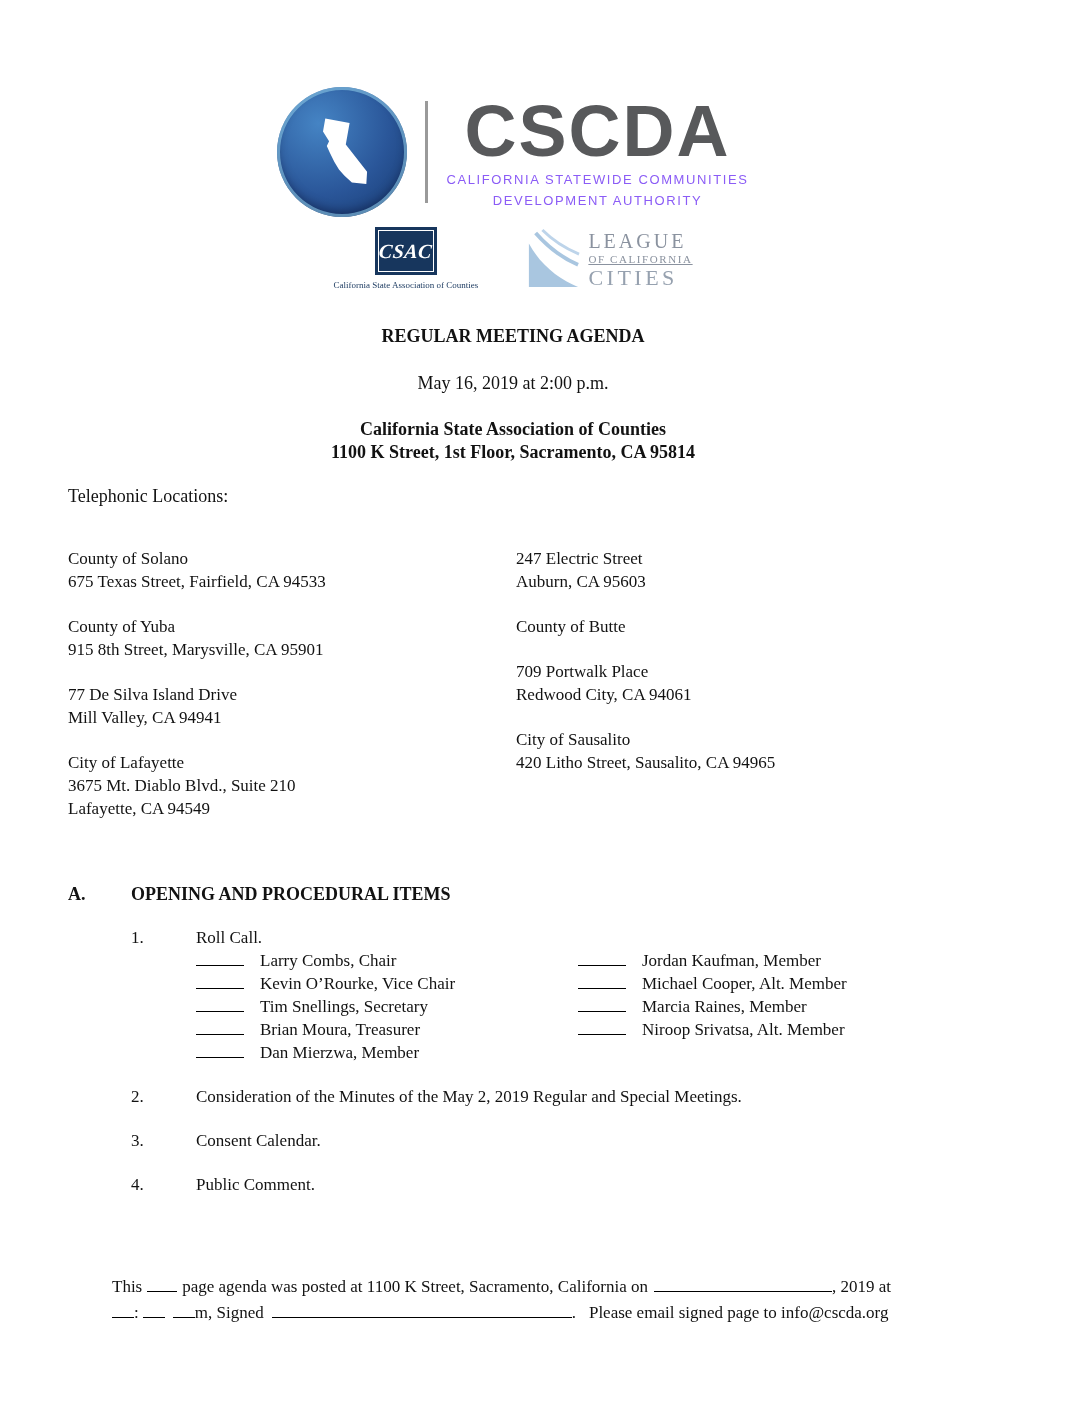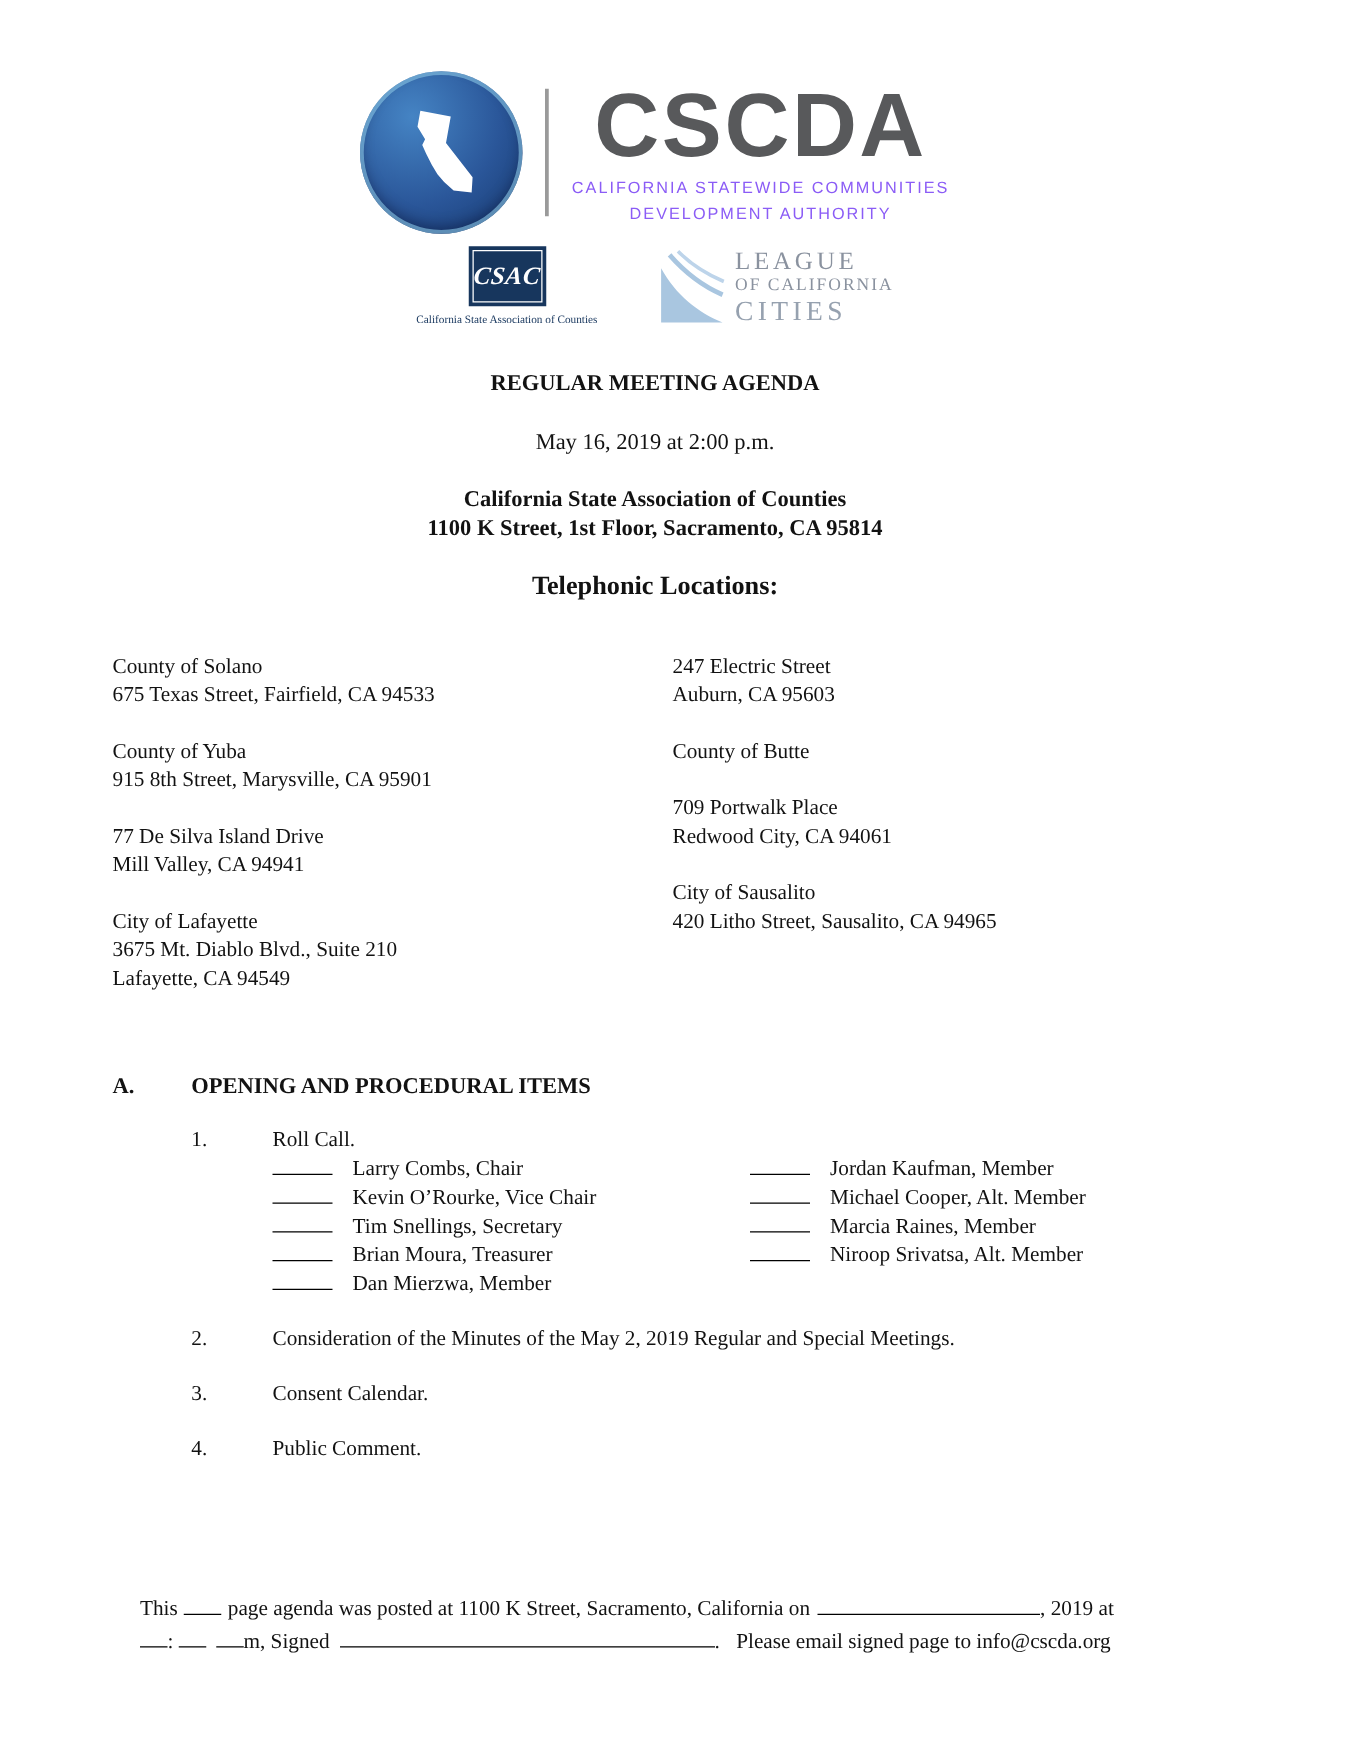--- a/index.html
+++ b/index.html
@@ -2,21 +2,21 @@
 <html><head>
 <meta charset="utf-8">
 <style>
   * { margin:0; padding:0; box-sizing:border-box; }
   html,body { background:#888; }
   .page {
     width:1088px; height:1408px; background:#ffffff; position:relative;
     margin:0 auto; font-family:"Liberation Serif", serif; color:#121212;
     overflow:hidden;
   }
-  .content { padding:57px 130px 0 90px; }
+  .content { padding:57px 130px 0 68px;margin-top:30px; }
 
   
   .logo-row { display:flex; justify-content:center; align-items:center; gap:18px; }
   .logo-circle {
     width:130px; height:130px; border-radius:50%;
     background: radial-gradient(circle at 32% 28%, #4584c4 0%, #2a5699 55%, #16386e 100%);
     box-shadow: inset 0 0 0 3px rgba(130,190,225,.65), inset 0 -6px 10px rgba(0,0,30,.35);
     display:flex; align-items:center; justify-content:center; flex-shrink:0;
   }
   .logo-circle svg { width:76px; height:96px; }
@@ -44,28 +44,28 @@
     font-size:20px; transform:skewX(-6deg); letter-spacing:.5px;
   }
   .csac-caption {
     margin-top:5px; font-size:9px; color:#17365d; white-space:nowrap;
     font-family:"Liberation Serif", serif;
   }
   .league-block { display:flex; align-items:flex-end; gap:8px; padding-top:2px; }
   .league-swoosh { width:54px; height:60px; }
   .league-textcol { font-family:"Liberation Serif", serif; color:#8a929f; }
   .league-l1 { font-size:20px; letter-spacing:3px; line-height:1; }
-  .league-l2 { font-size:14px; letter-spacing:1.6px; margin-top:3px; line-height:1; }
+  .league-l2 { font-size:11px; letter-spacing:1.6px; margin-top:3px; line-height:1;text-decoration:underline; }
   .league-l3 { font-size:22px; letter-spacing:3.5px; margin-top:2px; line-height:1; color:#96a1af; }
 
   
   .doc-title    { text-align:center; font-weight:bold; font-size:18px; margin-top:36px; }
   .doc-datetime { text-align:center; font-weight:normal; font-size:18px; margin-top:26px; }
   .doc-venue    { text-align:center; font-weight:bold; font-size:18px; margin-top:24px; line-height:23px; }
-  .telephonic   { text-align:center; font-size:21px; margin-top:22px;font-weight:bold; }
+  .telephonic   { font-size:18px; margin-top:22px; }
 
   
   .loc-grid { margin-top:40px; display:grid; grid-template-columns:448px auto; }
   .loc-entry { margin-bottom:22px; line-height:23px; font-size:17px; }
 
   
   .section-head { margin-top:42px; display:flex; font-weight:bold; font-size:18px; }
   .sec-letter { width:63px; flex-shrink:0; }
   .agenda-item { display:flex; margin-left:63px; margin-top:21px; line-height:23px; font-size:17px; }
   .item-num { width:65px; flex-shrink:0; }

